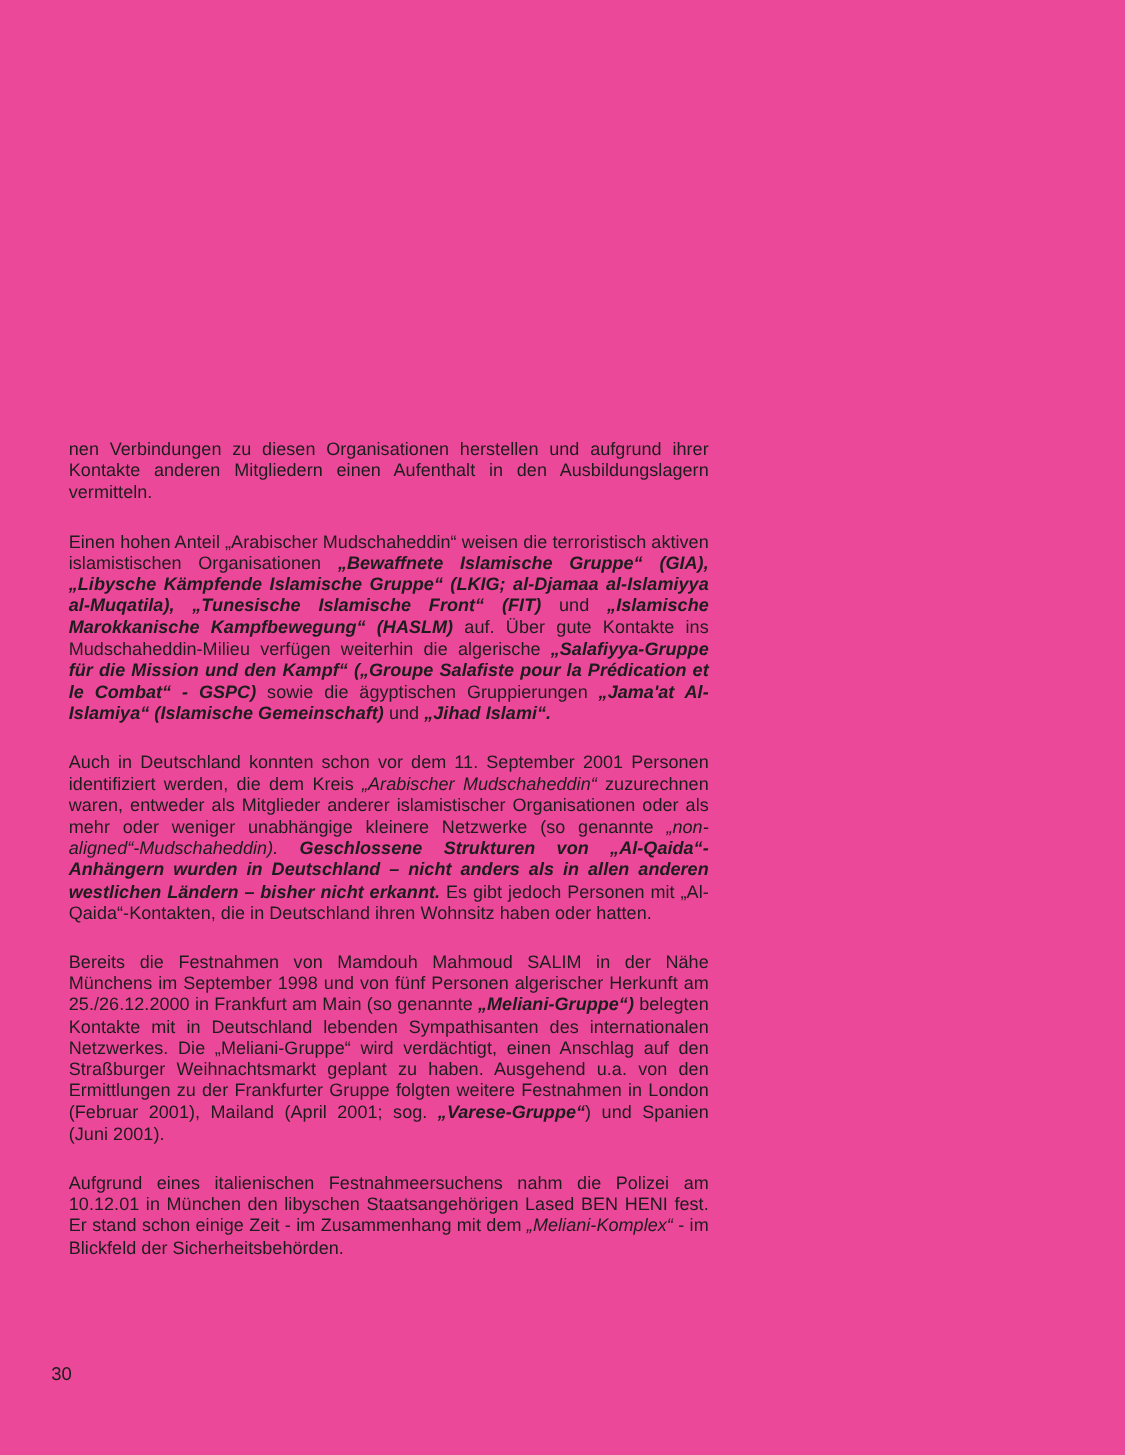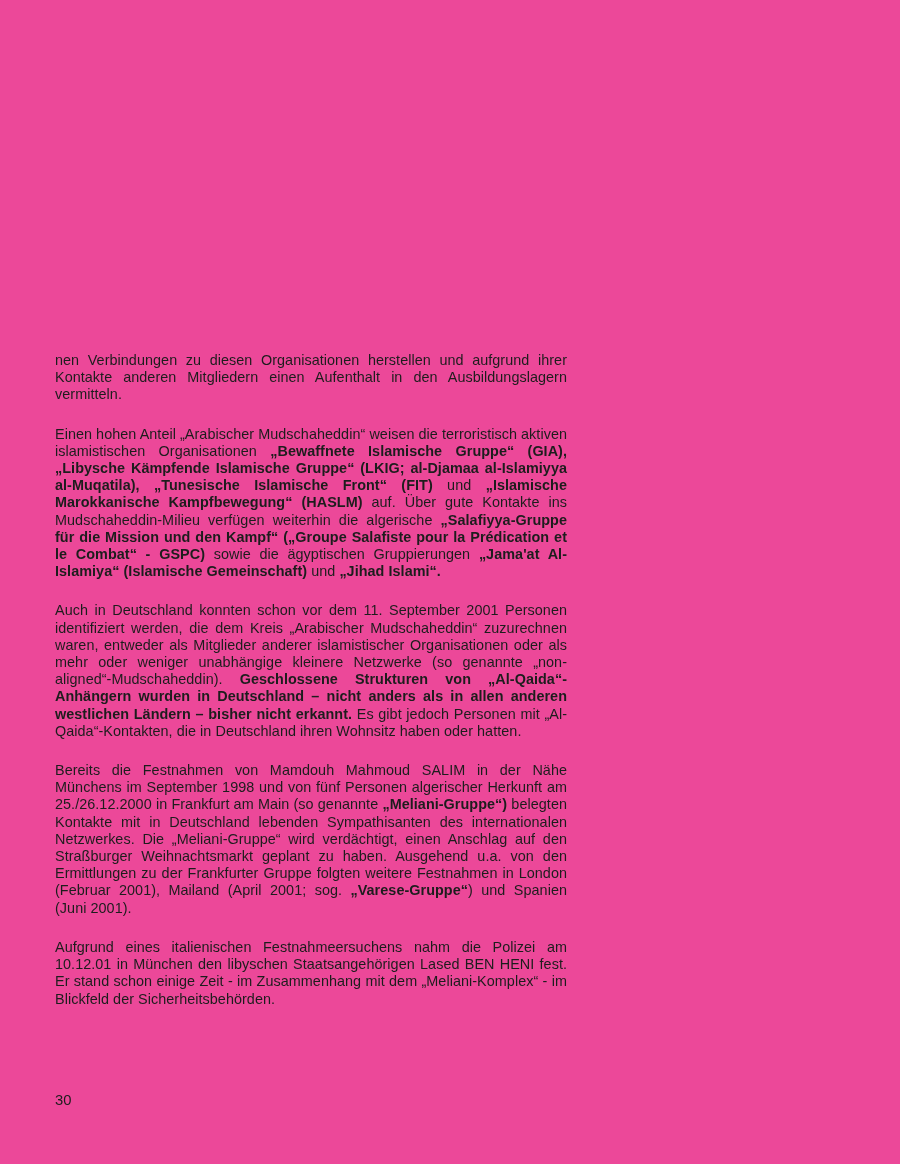--- a/index.html
+++ b/index.html
@@ -24,25 +24,25 @@
     font-size: 14.4px;
     line-height: 17.2px;
     text-align: justify;
     letter-spacing: 0.05px;
   }
   .text-column p.paragraph {
     margin: 0 0 22px 0;
     padding: 0;
   }
   .run.regular { font-style: normal; font-weight: 400; }
-  .run.italic { font-weight: 400; }
-  .run.bold-italic { font-weight: 700; }
+  .run.italic { font-style: italic; font-weight: 400; }
+  .run.bold-italic { font-style: italic; font-weight: 700; }
   .page-number {
     position: absolute;
-    left: 55px;
+    left: 41px;
     top: 1092px;
     font-size: 14.8px;
     line-height: 17.2px;
     color: #1d1d1d;
   }
 </style>
 </head>
 <body>
 
 <div class="page">

